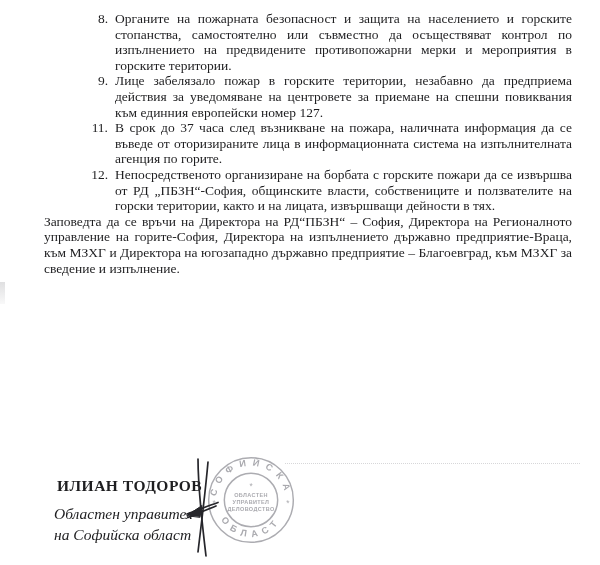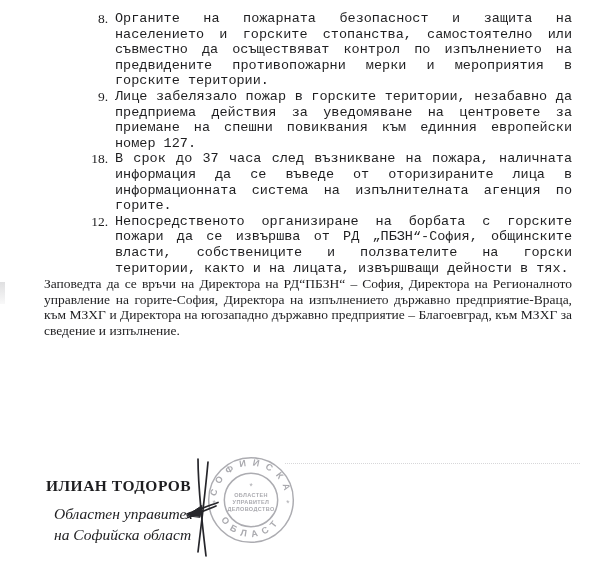--- a/index.html
+++ b/index.html
@@ -13,26 +13,26 @@
     color:#1e1e20;
     overflow:hidden;
   }
   .content {
     position:absolute; top:11px; left:44px; width:528px;
     font-size:13.5px; line-height:15.6px;
   }
   .list { width:100%; }
   .list-item { display:flex; padding-left:42px; }
   .list-item .num { flex:0 0 22px; text-align:right; }
-  .list-item .txt { flex:1; margin-left:7px; text-align:justify;font-family:Liberation Mono, monospace; }
+  .list-item .txt { flex:1; margin-left:7px; text-align:justify; }
   .closing { text-align:justify; }
   .control { margin-top:15.6px; text-indent:49px; }
 
   .sig-name {
-    position:absolute; left:46px; top:477px;
+    position:absolute; left:57px; top:477px;
     font-size:15.5px; font-weight:bold; letter-spacing:0.5px;
   }
   .sig-title {
     position:absolute; left:54px; top:504px;
     font-size:15.5px; font-style:italic; line-height:20.5px;
   }
 
   .stamp {
     position:absolute; left:205px; top:450px;
     width:92px; height:100px;
@@ -68,21 +68,21 @@
     <div class="list">
       <div class="list-item">
         <span class="num">8.</span>
         <span class="txt">Органите на пожарната безопасност и защита на населението и горските стопанства, самостоятелно или съвместно да осъществяват контрол по изпълнението на предвидените противопожарни мерки и мероприятия в горските територии.</span>
       </div>
       <div class="list-item">
         <span class="num">9.</span>
         <span class="txt">Лице забелязало пожар в горските територии, незабавно да предприема действия за уведомяване на центровете за приемане на спешни повиквания към единния европейски номер 127.</span>
       </div>
       <div class="list-item">
-        <span class="num">18.</span>
+        <span class="num">11.</span>
         <span class="txt">В срок до 37 часа след възникване на пожара, наличната информация да се въведе от оторизираните лица в информационната система на изпълнителната агенция по горите.</span>
       </div>
       <div class="list-item">
         <span class="num">12.</span>
         <span class="txt">Непосредственото организиране на борбата с горските пожари да се извършва от РД „ПБЗН“-София, общинските власти, собствениците и ползвателите на горски територии, както и на лицата, извършващи дейности в тях.</span>
       </div>
     </div>
 
     <p class="closing">Заповедта да се връчи на Директора на РД“ПБЗН“ – София, Директора на Регионалното управление на горите-София, Директора на изпълнението държавно предприятие-Враца, към МЗХГ и Директора на югозападно държавно предприятие – Благоевград, към МЗХГ за сведение и изпълнение.</p>
 

